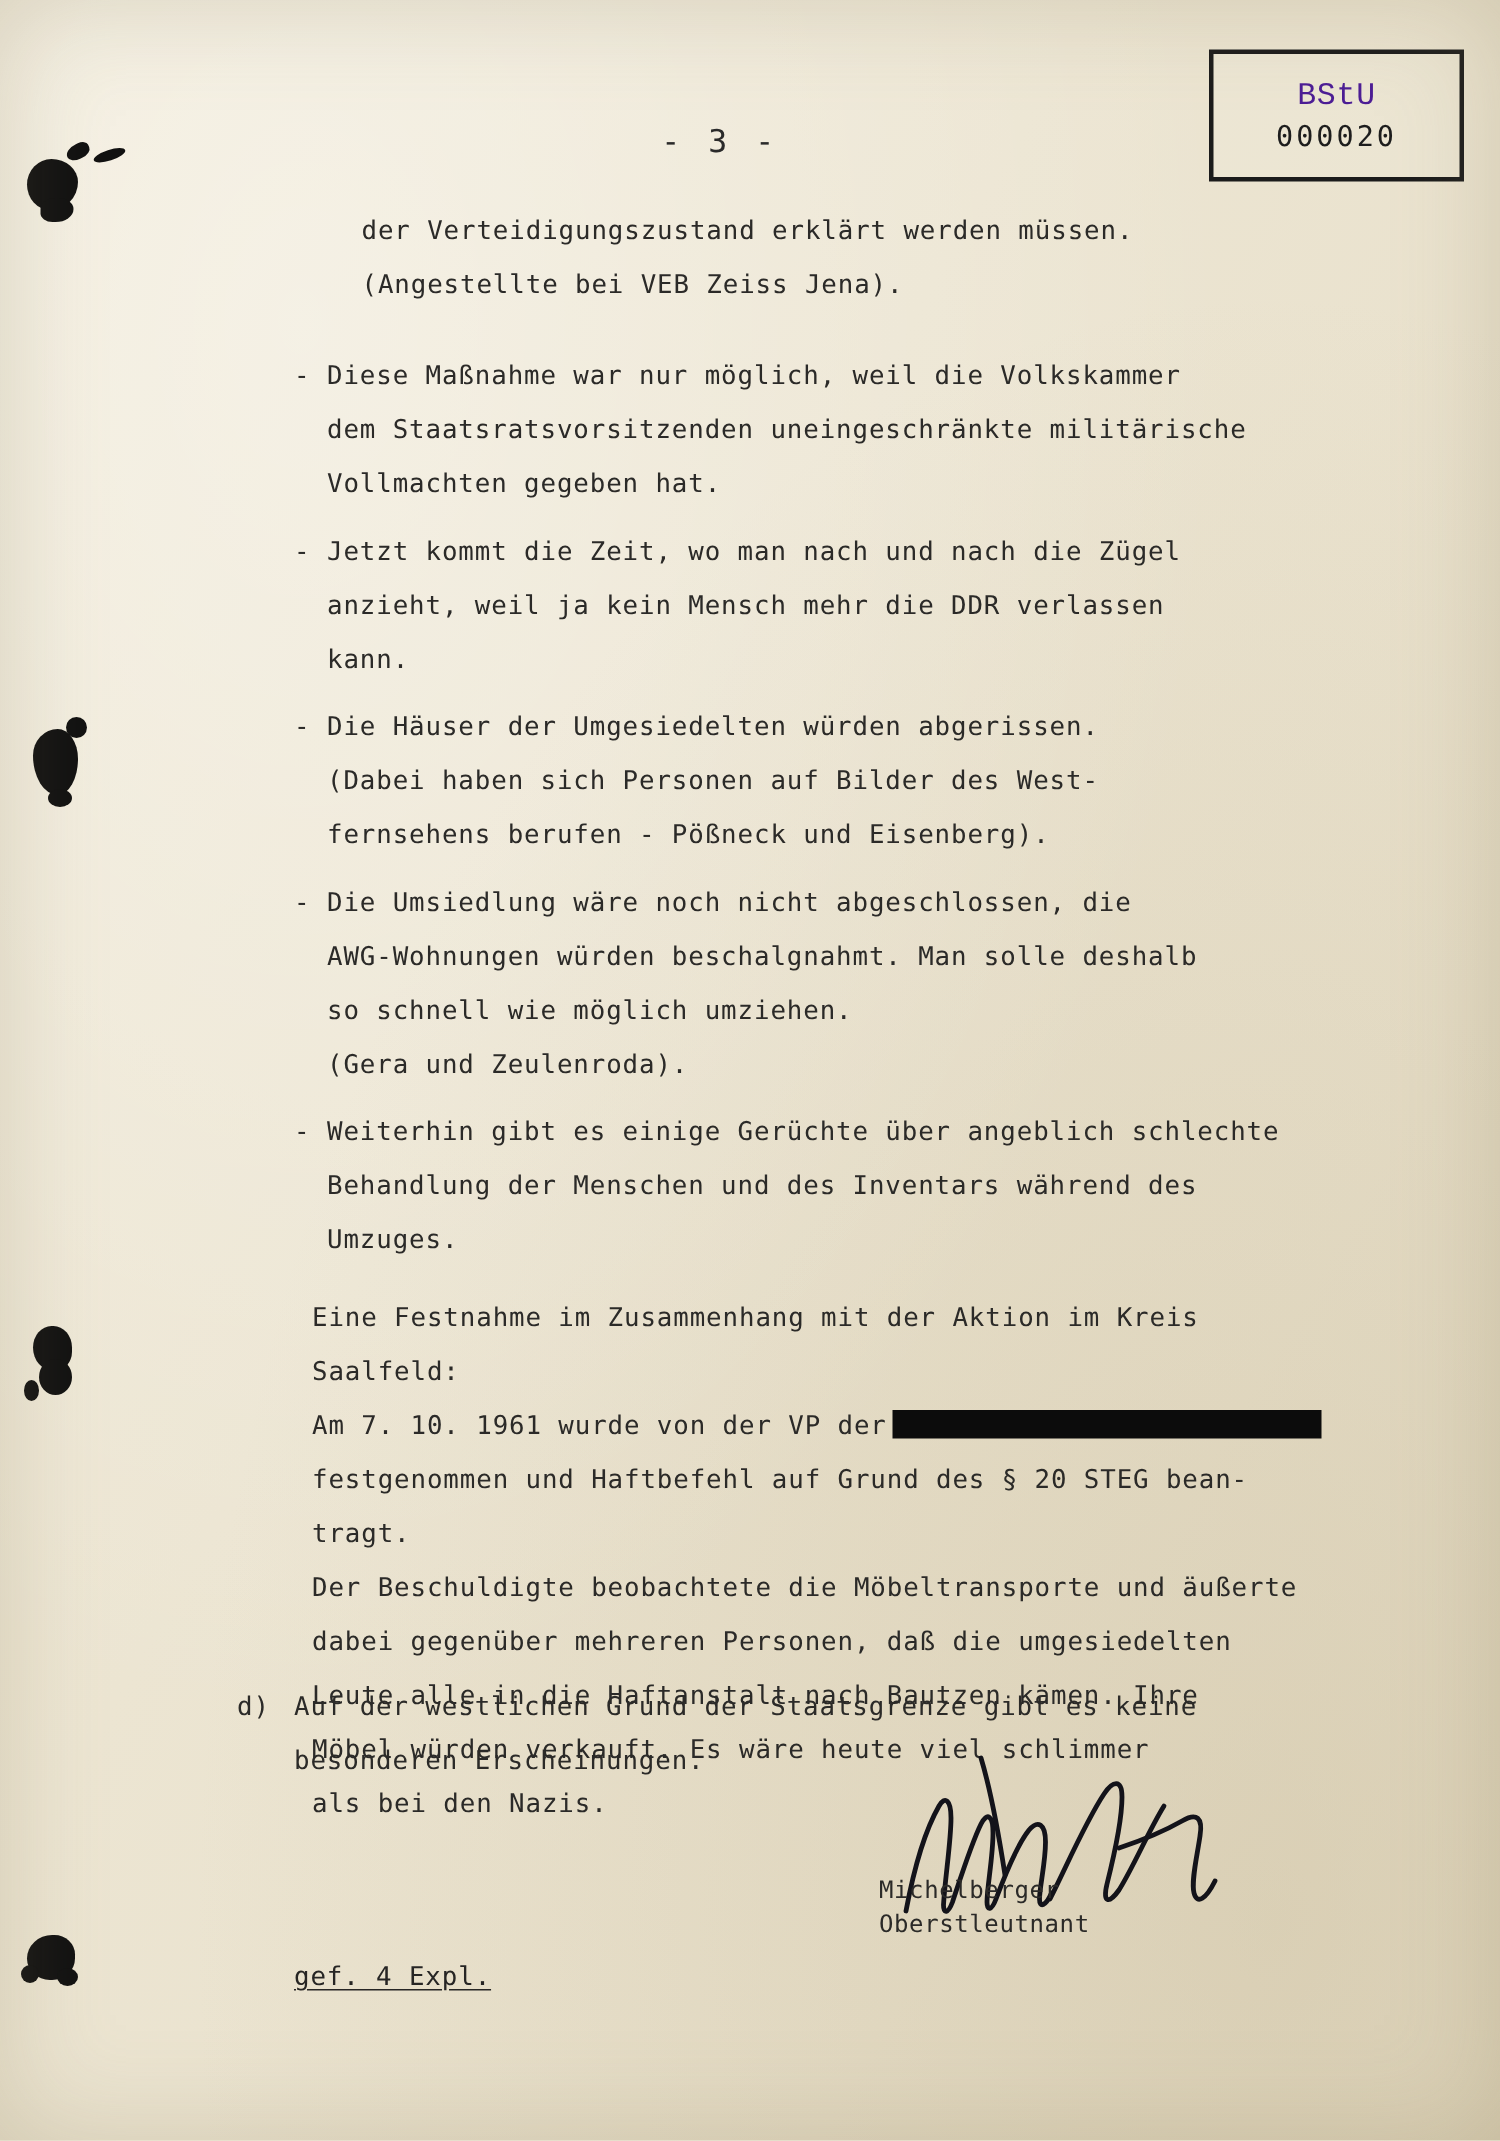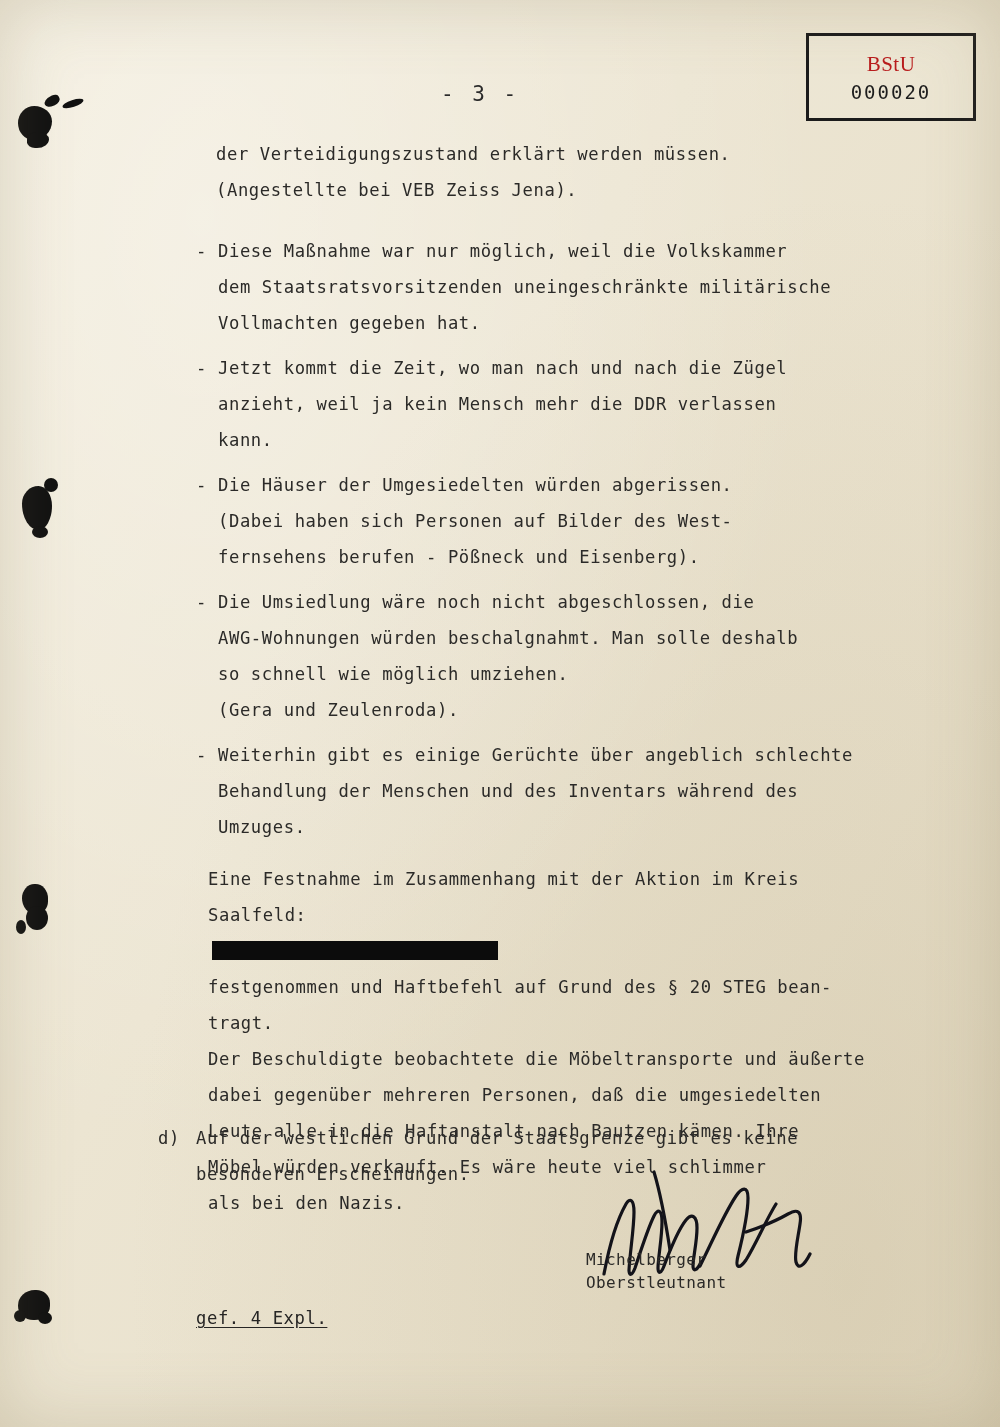--- a/index.html
+++ b/index.html
@@ -39,24 +39,24 @@
     height: 82px;
     border: 3px solid #1b1b1b;
     background: rgba(255,255,255,0.08);
     display: flex;
     flex-direction: column;
     align-items: center;
     justify-content: center;
     gap: 4px;
   }
   .stamp .s-title {
-    font-family: Liberation Serif, serif;
+    font-family: Liberation Mono, monospace;
     font-size: 21px;
     letter-spacing: 0.5px;
-    color: #b91c1c;
+    color: #4c1d95;
   }
   .stamp .s-num {
     font-family: "DejaVu Sans Mono", monospace;
     font-size: 19px;
     letter-spacing: 2px;
     color: #1d1d1d;
   }
 
   
   .page-number {
@@ -79,21 +79,21 @@
     top: 136px;
     width: 770px;
     font-size: 17.2px;
     line-height: 36px;
     color: #2b2a28;
     letter-spacing: 0.6px;
   }
   .para { margin: 0 0 0 0; white-space: pre-wrap; }
   .para + .para { margin-top: 0; }
 
-  .block-intro { margin-left: 20px; }
+  .block-intro { margin-left: 45px; }
   .bullet {
     display: flex;
     margin-top: 9px;
   }
   .bullet .dash {
     width: 22px;
     flex: 0 0 22px;
     text-align: left;
   }
   .bullet .btext { flex: 1 1 auto; white-space: pre-wrap; }
@@ -252,21 +252,21 @@
     <div class="btext">Weiterhin gibt es einige Gerüchte über angeblich schlechte
 Behandlung der Menschen und des Inventars während des
 Umzuges.</div>
   </div>
 
   <div class="section-gap"></div>
 
   <div class="para plain">Eine Festnahme im Zusammenhang mit der Aktion im Kreis
 Saalfeld:</div>
 
-  <div class="para plain"><span class="redaction"></span></div>
+  <div class="para plain"><span>Am 7. 10. 1961 wurde von der VP der</span><span class="redaction"></span></div>
 
   <div class="para plain">festgenommen und Haftbefehl auf Grund des § 20 STEG bean-
 tragt.</div>
 
   <div class="para plain">Der Beschuldigte beobachtete die Möbeltransporte und äußerte
 dabei gegenüber mehreren Personen, daß die umgesiedelten
 Leute alle in die Haftanstalt nach Bautzen kämen. Ihre
 Möbel würden verkauft. Es wäre heute viel schlimmer
 als bei den Nazis.</div>
 

